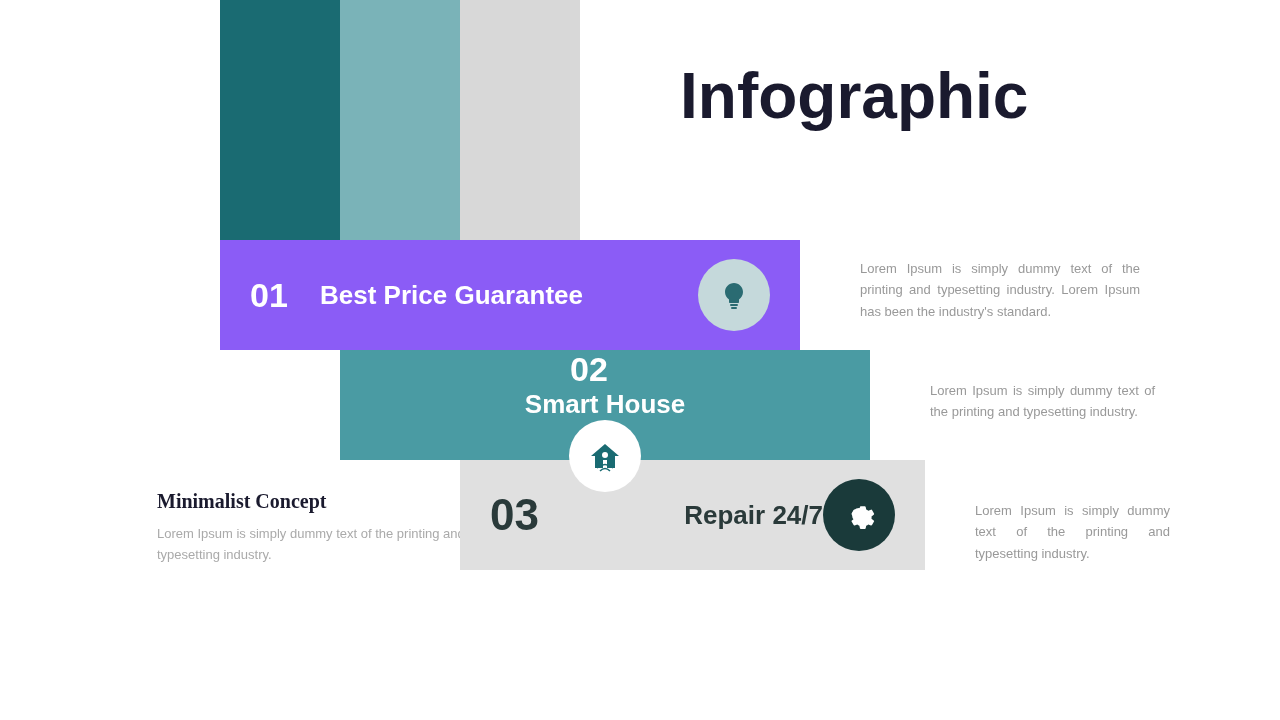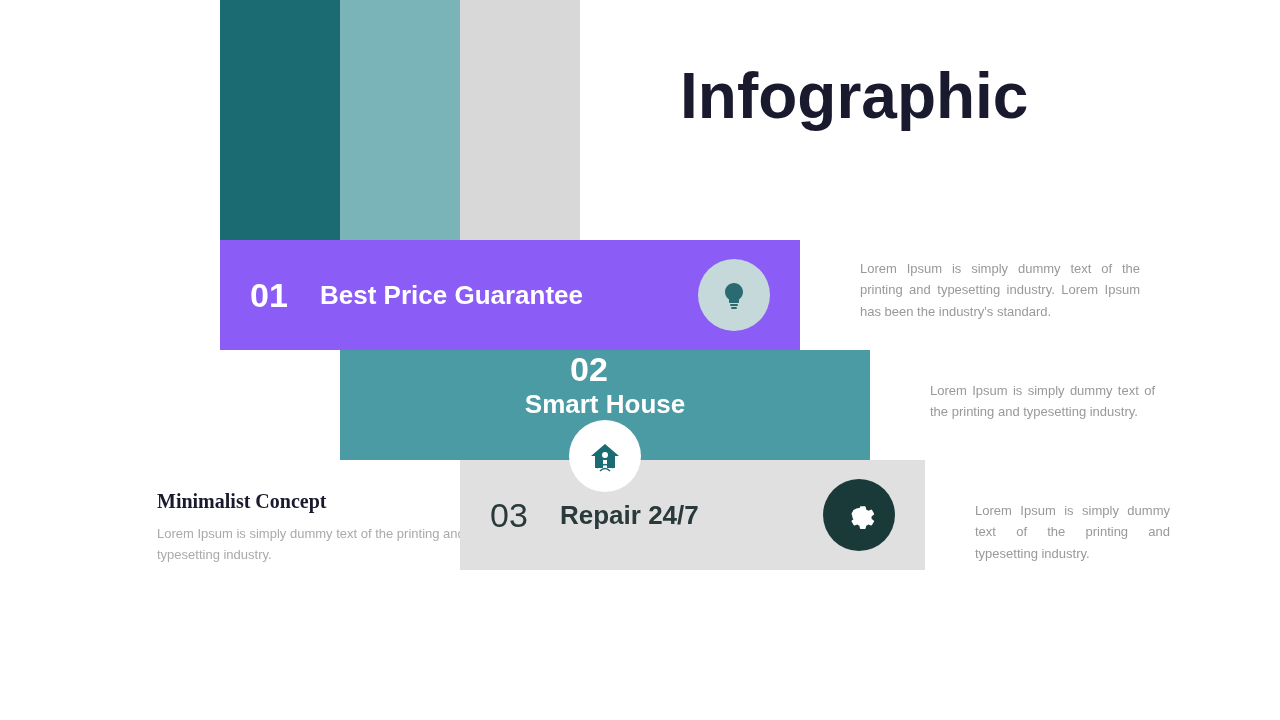--- a/index.html
+++ b/index.html
@@ -149,32 +149,32 @@
       display: flex;
       align-items: center;
       padding: 0 30px;
       position: relative;
       z-index: 1;
       margin-left: 240px;
       margin-top: 0;
     }
 
     .item-03 .num {
-      font-size: 34px;
-      font-weight: 400;
+      font-size: 44px;
+      font-weight: 700;
       color: #2a3a3a;
       min-width: 70px;
     }
 
     .item-03 .label {
       font-size: 26px;
       font-weight: 600;
       color: #2a3a3a;
       flex: 1;
-      text-align: left;
+      text-align: right;
     }
 
     .item-03 .icon-circle {
       width: 72px;
       height: 72px;
       border-radius: 50%;
       background: #1a3a3a;
       display: flex;
       align-items: center;
       justify-content: center;

